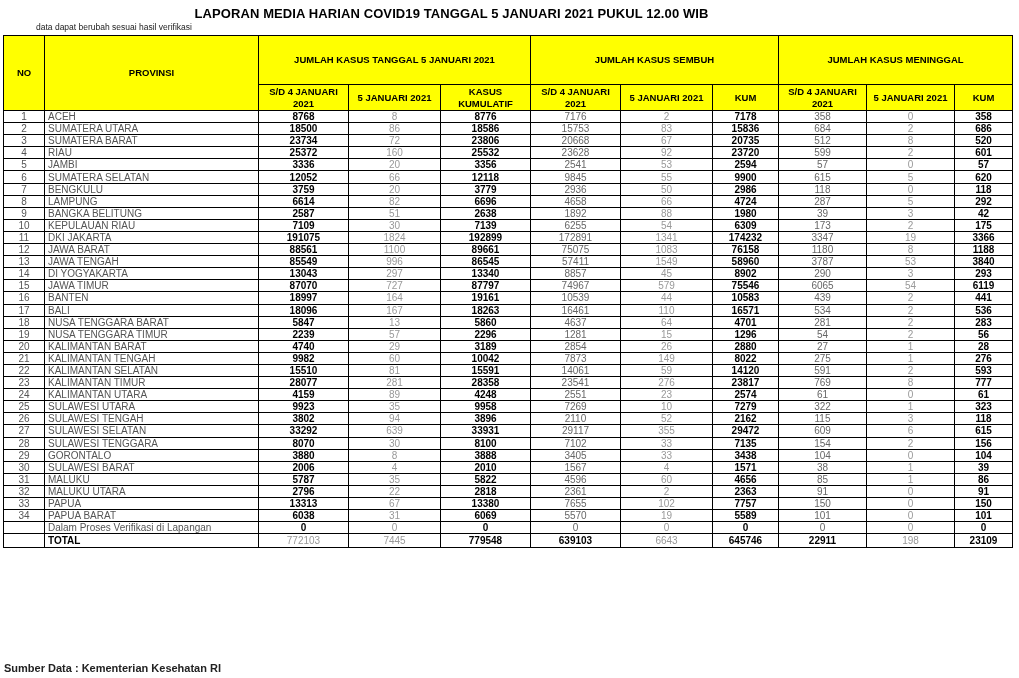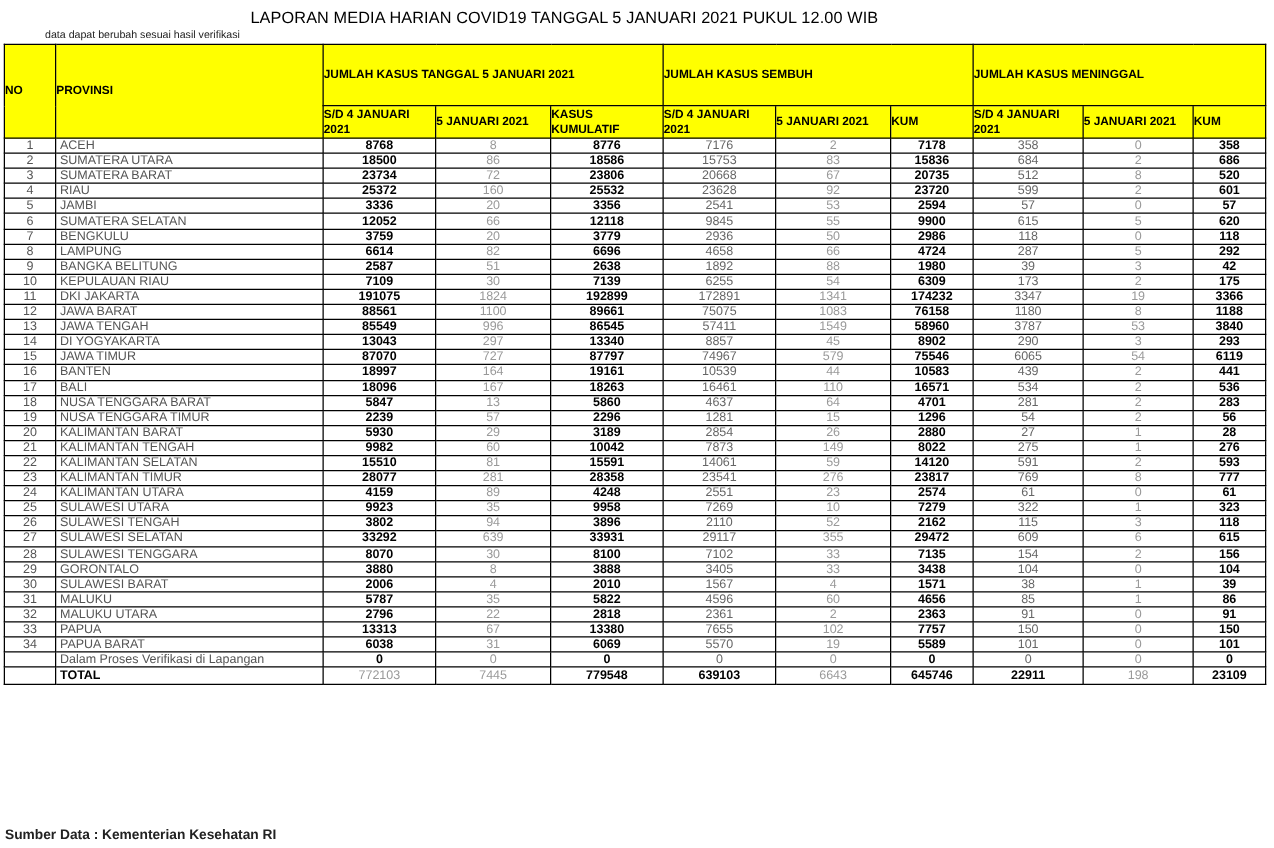--- a/index.html
+++ b/index.html
@@ -1,21 +1,21 @@
 <!DOCTYPE html>
 <html><head>
 <meta charset="utf-8">
 <style>
   html, body { margin:0; padding:0; background:#ffffff; }
   body { width:1019px; height:678px; position:relative; overflow:hidden; font-family:"Liberation Sans", sans-serif; color:#000; }
-  .title { position:absolute; left:0; width:903px; top:6px; text-align:center; font-weight:normal; font-size:13px; letter-spacing:0.1px; }
+  .title { position:absolute; left:0; width:903px; top:6px; text-align:center; font-weight:bold; font-size:13px; letter-spacing:0.1px; }
   .note { position:absolute; left:36px; top:22px; font-size:8.5px; font-weight:normal; color:#222; }
   table { position:absolute; left:3px; top:35px; border-collapse:collapse; table-layout:fixed; }
   th, td { border:1.5px solid #000; padding:0; }
-  th { background:#ffff00; font-weight:bold; font-size:9.5px; text-align:left; vertical-align:middle; line-height:12px; }
+  th { background:#ffff00; font-weight:bold; font-size:9.5px; text-align:center; vertical-align:middle; line-height:12px; }
   td { font-size:10px; height:11.1px; line-height:11px; text-align:center; color:#555; }
   td.prov { text-align:left; padding-left:3px; color:#555; white-space:nowrap; overflow:hidden; }
   td.no { color:#555; }
   td.b { font-weight:bold; color:#000; }
   td.m { color:#666; }
   td.l { color:#999; }
   tr.total td.prov { font-weight:bold; color:#000;margin-left:20px; }
   tr.total td { height:13px; }
   .source { position:absolute; left:4px; top:662px; font-size:11px; font-weight:bold; color:#222; }
 </style>
@@ -303,21 +303,21 @@
         <td class="m">1281</td>
         <td class="l">15</td>
         <td class="b">1296</td>
         <td class="m">54</td>
         <td class="l">2</td>
         <td class="b">56</td>
       </tr>
       <tr>
         <td class="no">20</td>
         <td class="prov">KALIMANTAN BARAT</td>
-        <td class="b">5930</td>
+        <td class="b">4740</td>
         <td class="l">29</td>
         <td class="b">3189</td>
         <td class="m">2854</td>
         <td class="l">26</td>
         <td class="b">2880</td>
         <td class="m">27</td>
         <td class="l">1</td>
         <td class="b">28</td>
       </tr>
       <tr>

